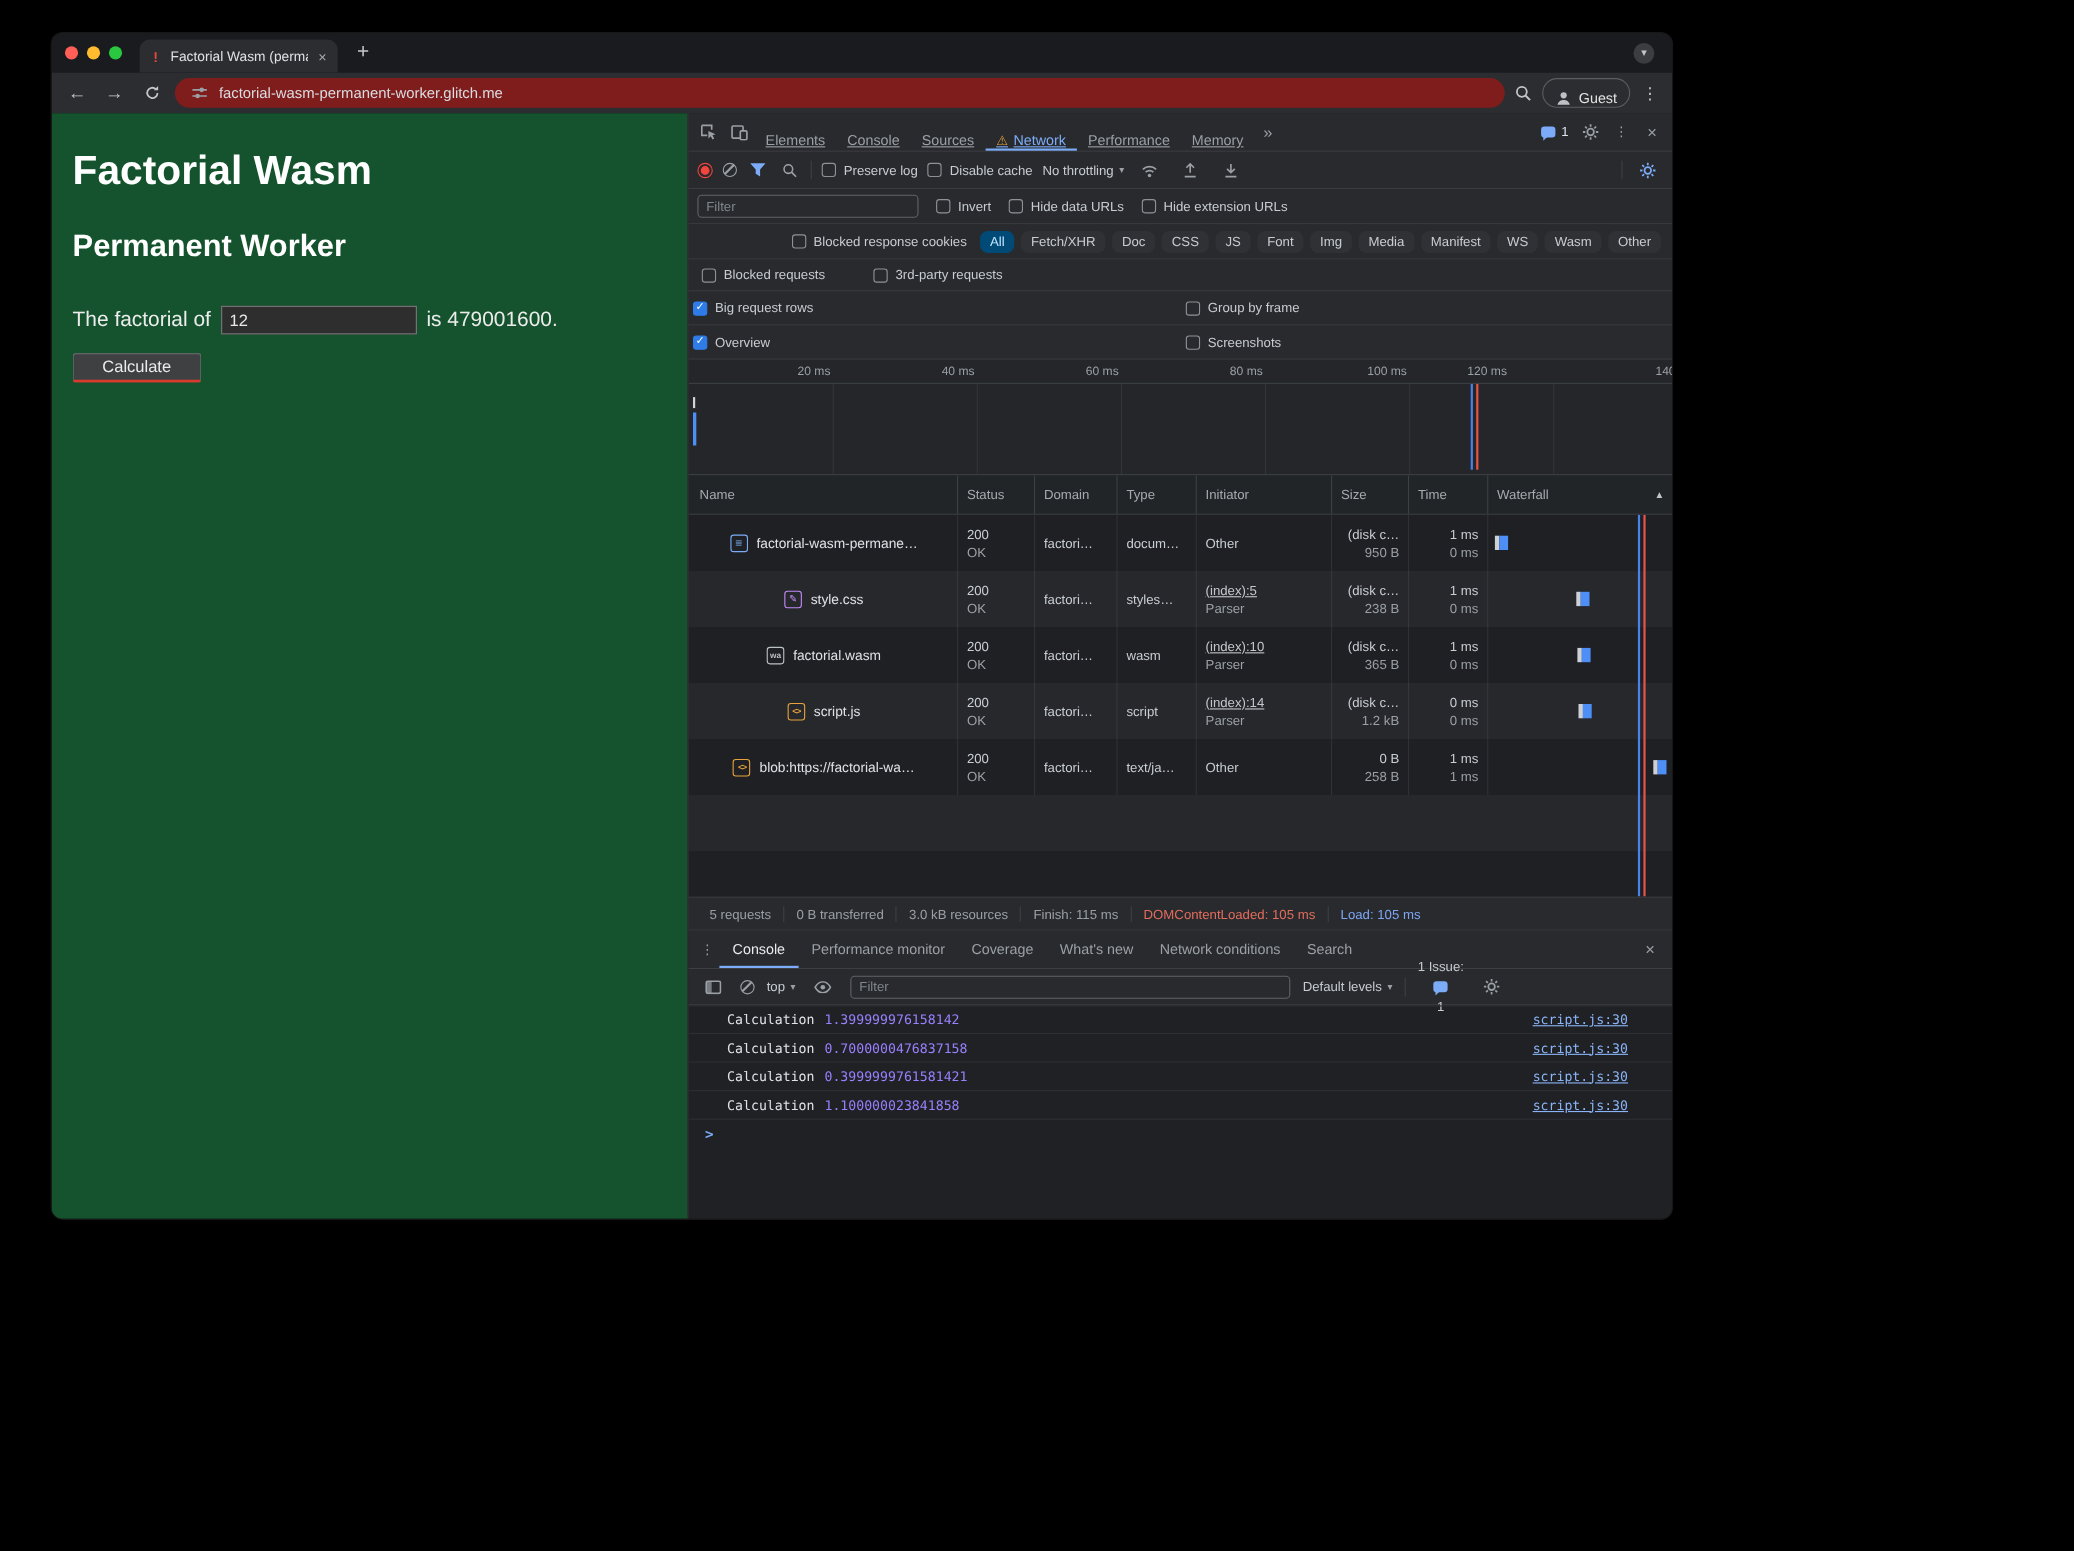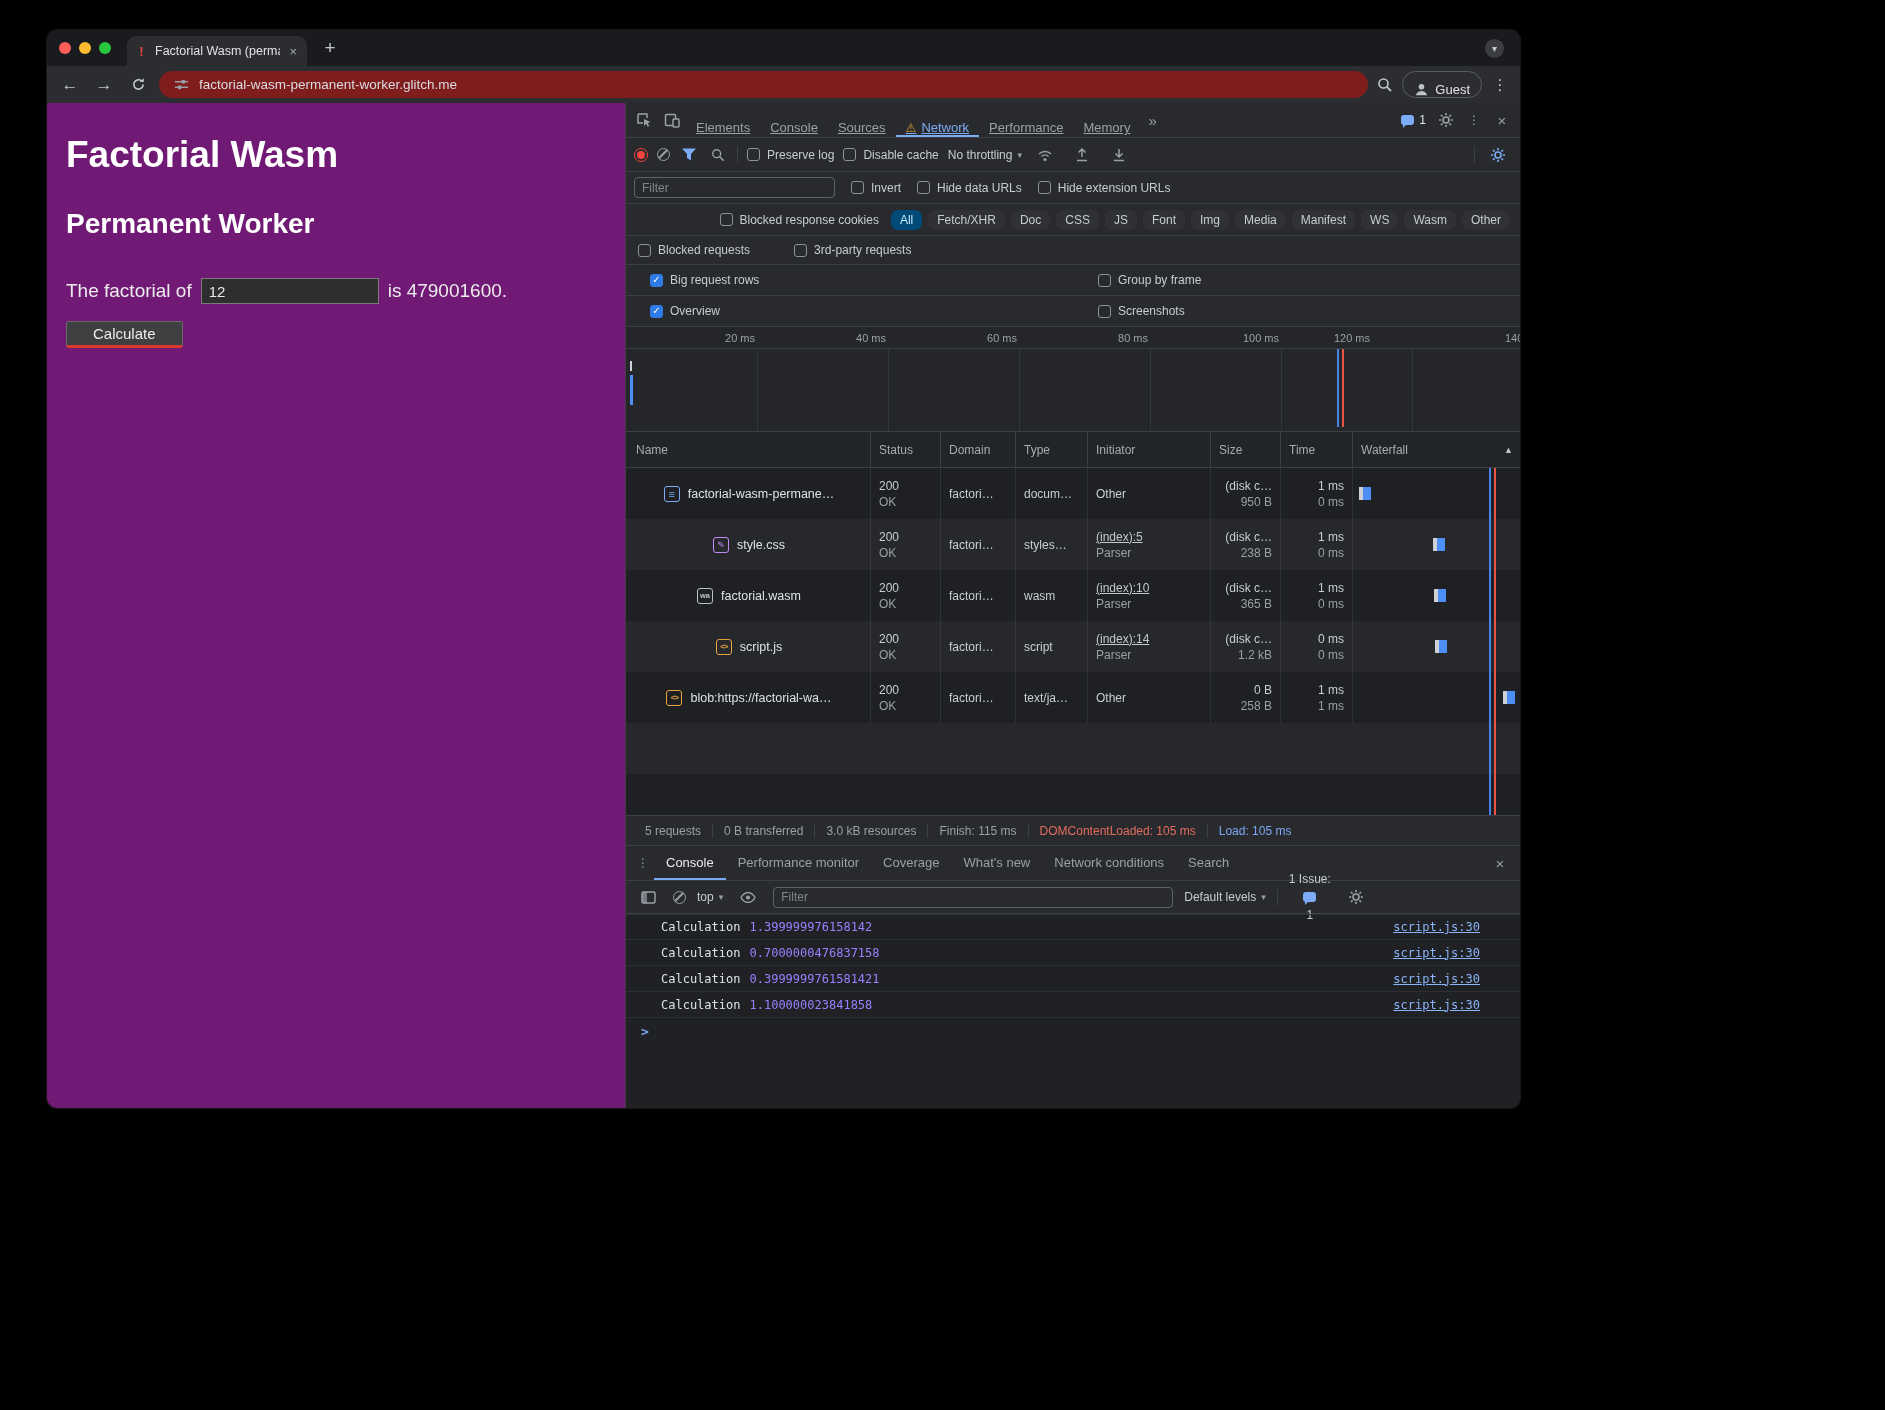--- a/index.html
+++ b/index.html
@@ -27,21 +27,21 @@
   .toolbar { height:37px; background:#2c2d31; display:flex; align-items:center; padding:0 10px; gap:8px; flex:none; }
   .navbtn { width:26px; height:26px; color:#c3c6c9; font-size:17px; display:flex; align-items:center; justify-content:center; border-radius:50%; flex:none; }
   .urlbar { flex:1; height:27px; background:#7f1d1d; border-radius:14px; display:flex; align-items:center; gap:9px; padding:0 13px; min-width:0; }
   .url-text { color:#dadce0; font-size:13.5px; white-space:nowrap; overflow:hidden; }
   .tb-ic { width:18px; height:18px; display:flex; align-items:center; justify-content:center; flex:none; }
   .guest { height:27px; border:1px solid #5a5d61; border-radius:14px; display:flex; align-items:flex-end; gap:6px; padding:0 11px; color:#e3e3e3; font-size:13px; flex:none; }
   .kebab { color:#c3c6c9; font-size:15px; width:20px; text-align:center; }
 
   
   .main { flex:1; display:flex; min-height:0; }
-  .page { width:578px; flex:none; background:#701a75; color:#fff; padding:31px 24px 0 19px; }
+  .page { width:578px; flex:none; background:#14532d; color:#fff; padding:31px 24px 0 19px; }
   .page h1 { font-size:37px; font-weight:bold; margin-bottom:32px; }
   .page h2 { font-size:28px; font-weight:bold; margin-bottom:38px; }
   .fact-line { display:flex; align-items:center; gap:9px; font-size:19px; color:#ececec; }
   .fact-input { width:178px; height:26px; background:#2e2e2e; border:1px solid #7a7a7a; color:#e8e8e8; font-size:15px; padding:0 7px; font-family:inherit; }
   .calc-btn { margin-top:17px; font-size:15px; color:#ececec; background:#3f4042; border:1px solid #67696d; border-bottom:3px solid #d93a2b; border-radius:3px; padding:3px 26px; font-family:inherit; }
 
   
   :root { --bg:#202124; --bar:#292a2d; --border:#3c4043; --txt:#c7ccd2; --txt2:#9aa0a6; --blue:#7cacf8; }
   .devtools { flex:1; min-width:0; background:var(--bg); border-left:1px solid var(--border); display:flex; flex-direction:column; color:var(--txt); font-size:12px; }
   .iconbtn { width:28px; height:26px; display:flex; align-items:center; justify-content:center; flex:none; color:#9aa0a6; }
@@ -76,21 +76,21 @@
   .filter-row { height:32px; background:var(--bar); border-bottom:1px solid var(--border); display:flex; align-items:center; gap:16px; padding:0 8px; flex:none; }
   .ftr-input { width:201px; height:21px; background:var(--bar); border:1px solid #5f6368; border-radius:4px; color:#e8eaed; font-size:12px; padding:0 7px; font-family:inherit; }
   .ftr-input::placeholder { color:#7f868c; }
 
   .chips-row { height:32px; background:var(--bar); border-bottom:1px solid var(--border); display:flex; align-items:center; gap:6px; padding:0 10px; flex:none; }
   .chip { height:20px; padding:0 9px; display:inline-flex; align-items:center; border-radius:7px; background:#303134; color:var(--txt); white-space:nowrap; }
   .chip.selected { background:#004a77; color:#c2e7ff; }
   .chips-row .cb-wrap { margin-left:auto; margin-right:6px; }
 
   .blocked-row { height:29px; background:var(--bar); border-bottom:1px solid var(--border); display:flex; align-items:center; gap:44px; padding:0 12px; flex:none; }
-  .check-row { height:31px; background:var(--bar); border-bottom:1px solid var(--border); display:flex; align-items:center; padding:0 24px; flex:none; }
+  .check-row { height:31px; background:var(--bar); border-bottom:1px solid var(--border); display:flex; align-items:center; padding:0 4px; flex:none; }
   .check-row .cb-wrap:first-child { width:448px; }
 
   
   .overview { height:105px; background:#242629; border-bottom:1px solid var(--border); position:relative; overflow:hidden; flex:none; }
   .ov-labels { height:22px; border-bottom:1px solid var(--border); position:relative; }
   .ov-label { position:absolute; top:5px; width:44px; text-align:right; font-size:11px; color:var(--txt2); white-space:nowrap; }
   .ov-label:nth-of-type(1){left:85px}.ov-label:nth-of-type(2){left:216px}.ov-label:nth-of-type(3){left:347px}
   .ov-label:nth-of-type(4){left:478px}.ov-label:nth-of-type(5){left:609px}.ov-label:nth-of-type(6){left:700px}
   .ov-label:nth-of-type(7){left:871px}
   .ov-grid { position:absolute; top:22px; bottom:0; width:1px; background:#32353a; }

